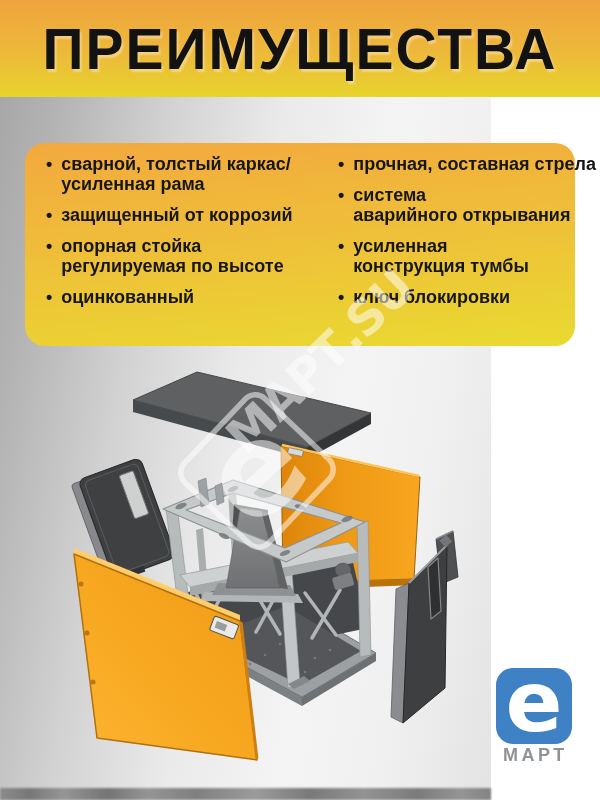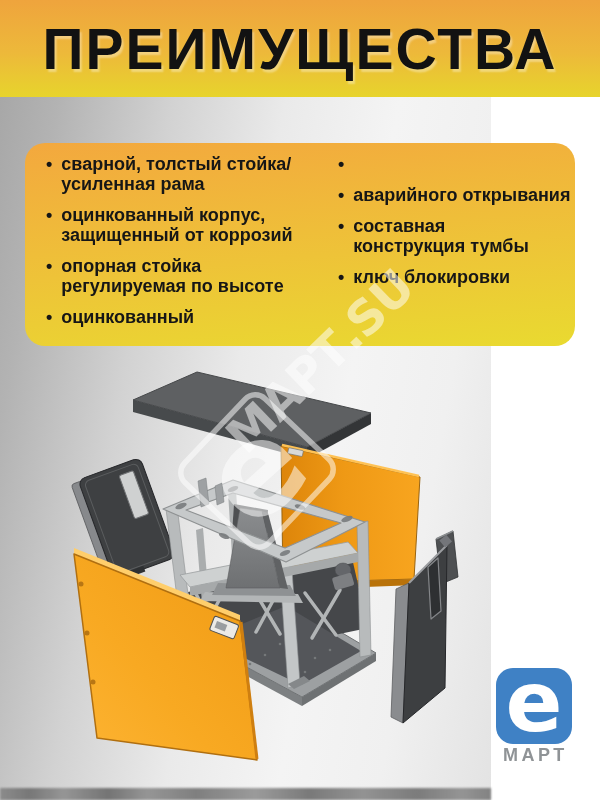--- a/index.html
+++ b/index.html
@@ -66,28 +66,27 @@
 
   <header class="band">
     <h1>ПРЕИМУЩЕСТВА</h1>
   </header>
 
   <section class="card">
     <div class="col col-left">
       <div class="item">
         <span class="bullet">•</span>
         <span class="txt">
-            <span class="ln">сварной, толстый стойка/</span>
+            <span class="ln">сварной, толстый каркас/</span>
             <span class="ln">усиленная рама</span>
           </span>
       </div>
       <div class="item">
         <span class="bullet">•</span>
         <span class="txt">
-            <span class="ln">оцинкованный корпус,</span>
             <span class="ln">защищенный от коррозий</span>
           </span>
       </div>
       <div class="item">
         <span class="bullet">•</span>
         <span class="txt">
             <span class="ln">опорная стойка</span>
             <span class="ln">регулируемая по высоте</span>
           </span>
       </div>
@@ -95,32 +94,34 @@
         <span class="bullet">•</span>
         <span class="txt">
             <span class="ln">оцинкованный</span>
           </span>
       </div>
     </div>
     <div class="col col-right">
       <div class="item">
         <span class="bullet">•</span>
         <span class="txt">
-          </span>
-      </div>
-      <div class="item">
-        <span class="bullet">•</span>
-        <span class="txt">
+            <span class="ln">прочная, составная стрела</span>
+          </span>
+      </div>
+      <div class="item">
+        <span class="bullet">•</span>
+        <span class="txt">
+            <span class="ln">система</span>
             <span class="ln">аварийного открывания</span>
           </span>
       </div>
       <div class="item">
         <span class="bullet">•</span>
         <span class="txt">
-            <span class="ln">составная</span>
+            <span class="ln">усиленная</span>
             <span class="ln">конструкция тумбы</span>
           </span>
       </div>
       <div class="item">
         <span class="bullet">•</span>
         <span class="txt">
             <span class="ln">ключ блокировки</span>
           </span>
       </div>
     </div>

